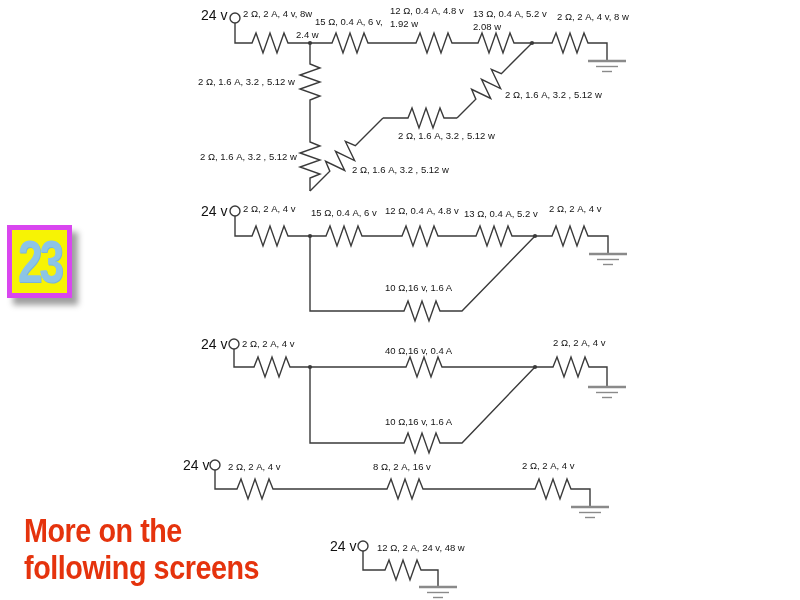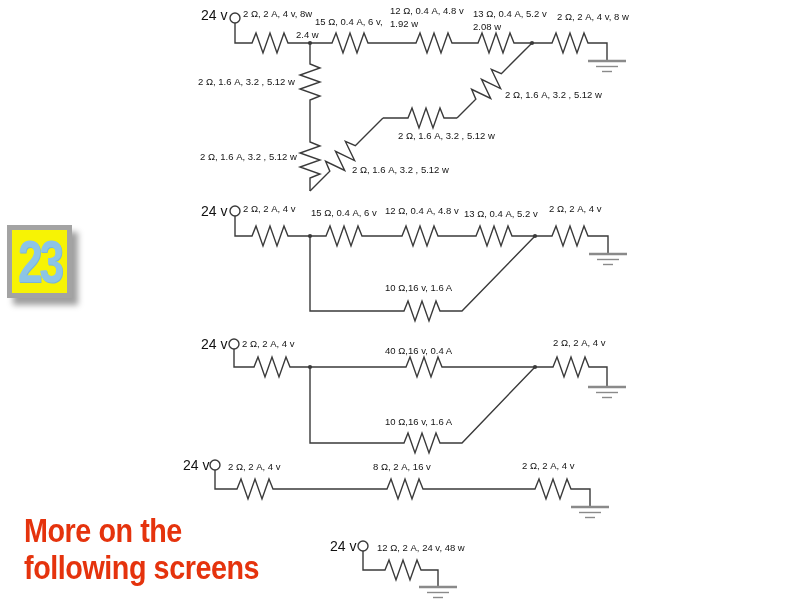--- a/index.html
+++ b/index.html
@@ -6,21 +6,21 @@
   body{width:800px;height:600px;position:relative;overflow:hidden;
        font-family:"Liberation Sans", sans-serif;}
   #stage{position:absolute;left:0;top:0;width:720px;height:600px;}
   svg{position:absolute;left:0;top:0;}
   .lbl{font:9.5px "Liberation Sans", sans-serif;fill:#151515;stroke:none;}
   .src{font:14px "Liberation Sans", sans-serif;fill:#111;stroke:none;}
   .wires{stroke:#3a3a3a;stroke-width:1.4;fill:none;}
   .dot{fill:#3a3a3a;stroke:none;}
   #badge{
     position:absolute;left:7px;top:225px;width:55px;height:63px;
-    background:#f7f304;border:5px solid #a3a3a3;
+    background:#f7f304;border:5px solid #d946ef;
     box-shadow:6px 7px 6px #9f9f9f;
     display:flex;align-items:center;justify-content:center;
   }
   #badge .num{
     color:#8cc4e6;font-size:60px;font-weight:bold;letter-spacing:-4px;
     transform:scaleX(0.74);transform-origin:center;
     line-height:55px;text-shadow:1px 1px 0 #79b4da;
   }
   #footer{
     position:absolute;left:24px;top:512px;color:#e5330d;

